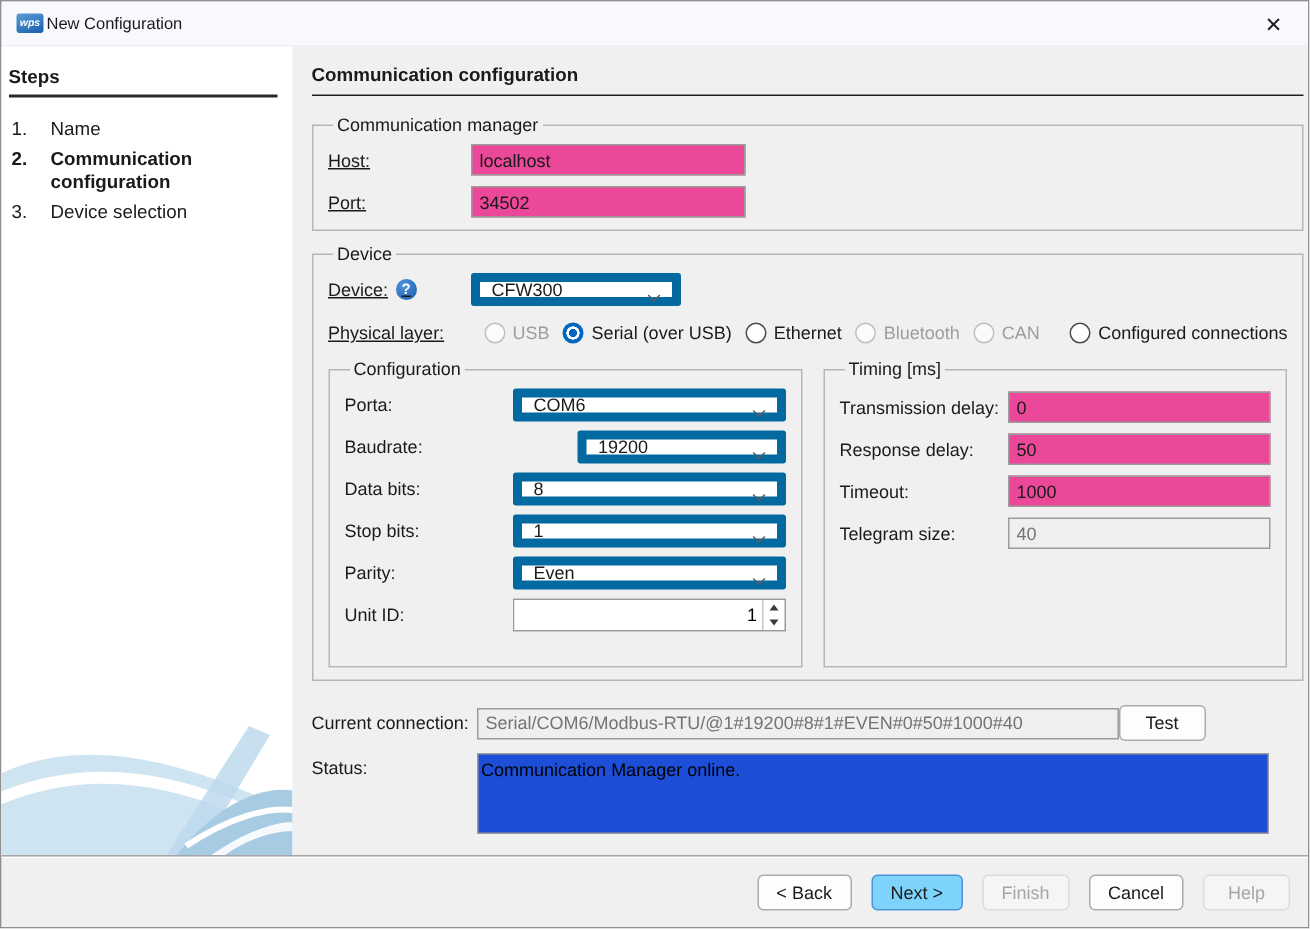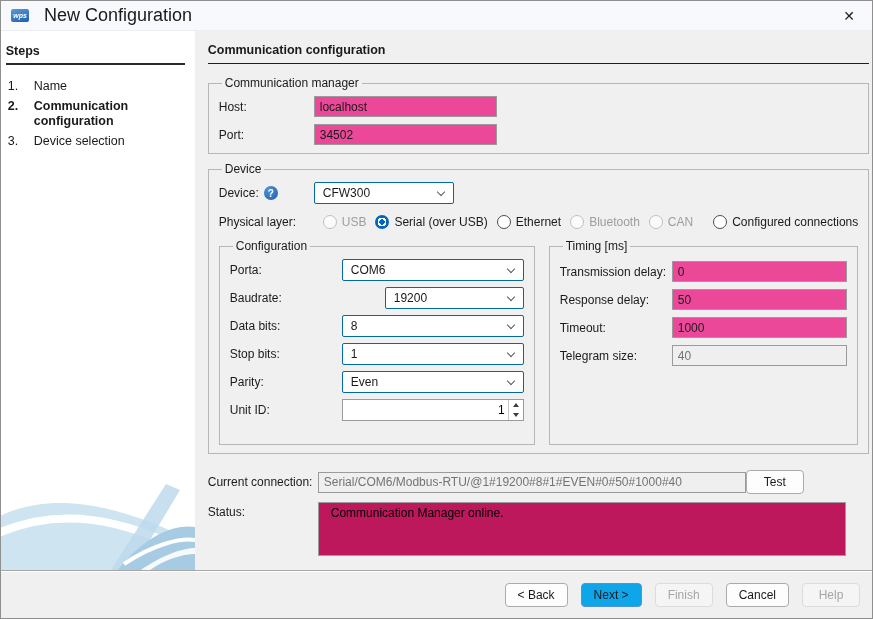--- a/index.html
+++ b/index.html
@@ -8,21 +8,21 @@
 
   .window { width:873px; height:619px; background:#fff; border:1px solid #8f8f8f;
             display:flex; flex-direction:column; overflow:hidden; }
 
   
   .titlebar { height:30px; flex:0 0 30px; background:#f7f9fc; display:flex; align-items:center;
               padding-left:10px; border-bottom:1px solid #eceef1; }
   .app-icon { width:18px; height:13px; border-radius:2px;
               background:linear-gradient(160deg,#5a9bd5,#1b5fae); color:#fff; font-size:7px;
               font-weight:bold; font-style:italic; display:flex; align-items:center; justify-content:center; }
-  .title-text { margin-left:15px; font-size:18px; }
+  .title-text { margin-left:2px; font-size:11px; }
   .close-btn { margin-left:auto; width:46px; height:100%; display:flex; align-items:center;
                justify-content:center; font-size:14px; color:#1f1f1f; cursor:default; }
 
   
   .body { flex:1 1 auto; display:flex; min-height:0;justify-content:center; }
   .sidebar { width:199px; flex:0 0 199px; background:#fff; position:relative; }
   .steps-heading { margin:13px 10px 0 10px; font-size:12.5px; font-weight:bold;
                    padding-bottom:5px; border-bottom:2px solid #2a2a2a; }
   .steps-list { margin-top:12px; }
   .step { display:flex; padding:2px 8px 2px 12px; font-size:12.5px; line-height:1.25; }
@@ -32,30 +32,30 @@
 
   .content { flex:1 1 auto; background:#f0f0f0; padding:8px 8px 0 13px; }
   .section-title { font-size:12.5px; font-weight:bold; padding:4px 0 6px 0;
                    border-bottom:1.5px solid #1f1f1f; }
 
   fieldset { border:1px solid #b6b6b6; padding:4px 10px 8px 10px; margin:0; }
   legend { font-size:12px; padding:0 3px; margin-left:3px; color:#1a1a1a; }
 
   .frow { display:flex; align-items:center; margin-top:7px; }
   .flabel { flex:0 0 auto; }
-  .lab-95 { width:95px; }
+  .lab-95 { width:95px;text-decoration:underline; }
   .lab-112 { width:112px; }
   .lab-110 { width:110px; }
 
   input.text { height:21px; border:1px solid #9b9b9b; background:#ec4899; color:#1a1a1a;
                font:12px "Liberation Sans", sans-serif; padding:0 5px; }
   input.text:disabled, input.gray { background:#efefef; color:#737373; }
   .w183 { width:183px; }
 
-  .combo { height:22px; border:1px solid #0369a1; border-radius:2px; background:#fff;
+  .combo { height:22px; border:6px solid #0369a1; border-radius:2px; background:#fff;
            display:flex; align-items:center; padding:0 20px 0 8px; position:relative; }
   .w140 { width:140px; }
   .chev { position:absolute; right:9px; top:6px; width:6px; height:6px;
           border-right:1.4px solid #5d5d5d; border-bottom:1.4px solid #5d5d5d;
           transform:rotate(45deg); }
 
   .spinbox { display:flex; width:182px; height:22px; border:1px solid #9b9b9b; background:#fff; }
   .spin-input { flex:1; border:none; outline:none; text-align:right; padding-right:3px;
                 font:12px "Liberation Sans", sans-serif; }
   .spin-btns { width:15px; flex:0 0 15px; border-left:1px solid #c6c6c6; display:flex; flex-direction:column; }
@@ -82,27 +82,27 @@
   .nested-row { display:flex; gap:14px; margin-top:10px; }
   .cfg-fieldset { width:308px; flex:0 0 308px; }
   .timing-fieldset { flex:1 1 auto; }
   .cfg-fieldset .frow { margin-top:6px; }
   .timing-fieldset .frow { margin-top:7px; }
 
   .conn-row { display:flex; align-items:center; margin-top:16px; }
   .status-row { display:flex; align-items:flex-start; margin-top:8px; }
   .status-row .flabel { padding-top:3px; }
   .conn-field { width:428px; }
-  textarea.status { width:528px; height:54px; border:1px solid #9b9b9b; background:#be185d;
-                    font:12px "Liberation Sans", sans-serif; padding:3px 12px; resize:none; }
+  textarea.status { width:528px; height:54px; border:1px solid #9b9b9b; background:#1d4ed8;
+                    font:12px "Liberation Sans", sans-serif; padding:3px 2px; resize:none; }
 
   .btn { height:24px; min-width:58px; padding:0 12px; background:#fdfdfd;
          border:1px solid #ababab; border-radius:4px; font-size:12px; color:#1a1a1a;
          display:inline-flex; align-items:center; justify-content:center; cursor:default; }
-  .btn.default { background:#0ea5e9; border-color:#4d94d9; }
+  .btn.default { background:#7dd3fc; border-color:#4d94d9; }
   .btn.disabled { background:#f5f5f5; border-color:#dcdcdc; color:#a6a6a6; }
 
   
   .footer { height:48px; flex:0 0 48px; background:#f0f0f0; border-top:1px solid #a6a6a6;
             box-shadow:inset 0 1px 0 #ffffff; display:flex; align-items:center;
             justify-content:flex-end; gap:13px; padding-right:12px; }
 </style>
 </head>
 <body>
 

